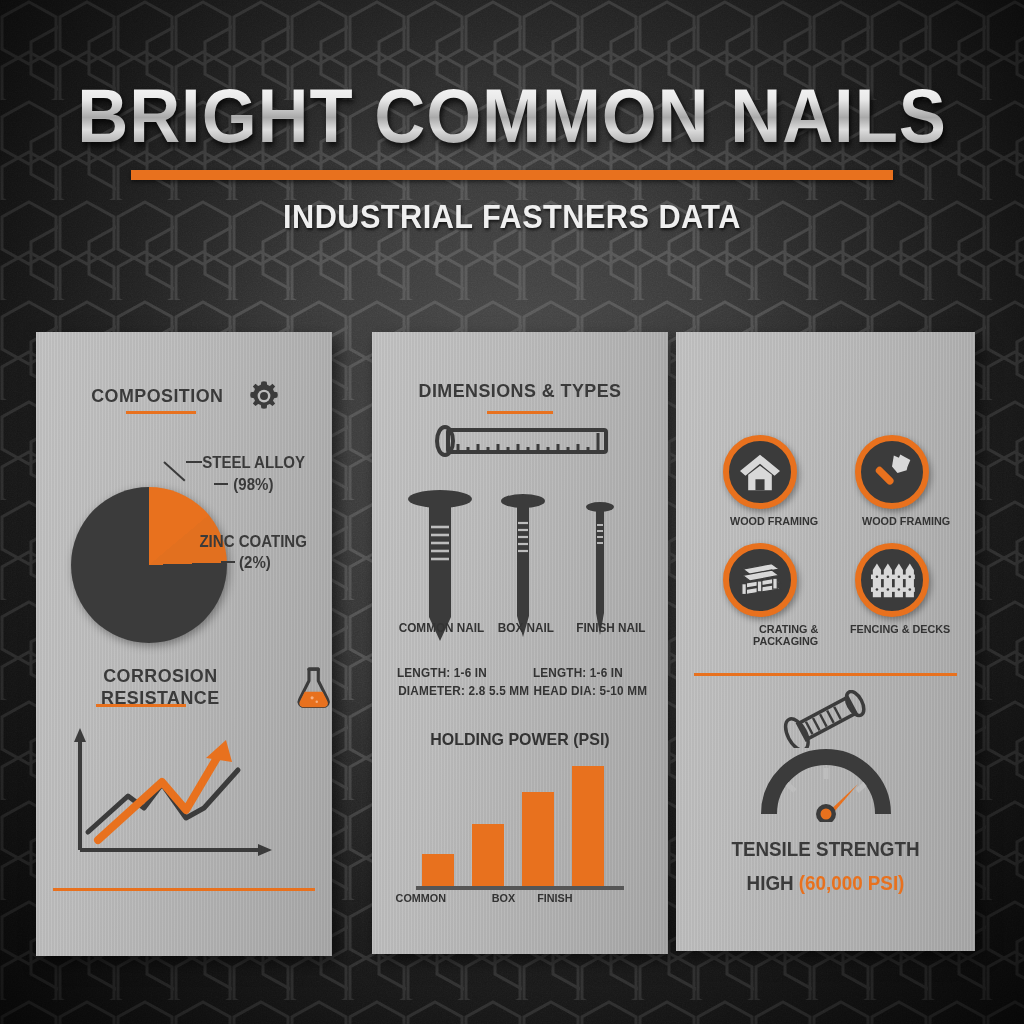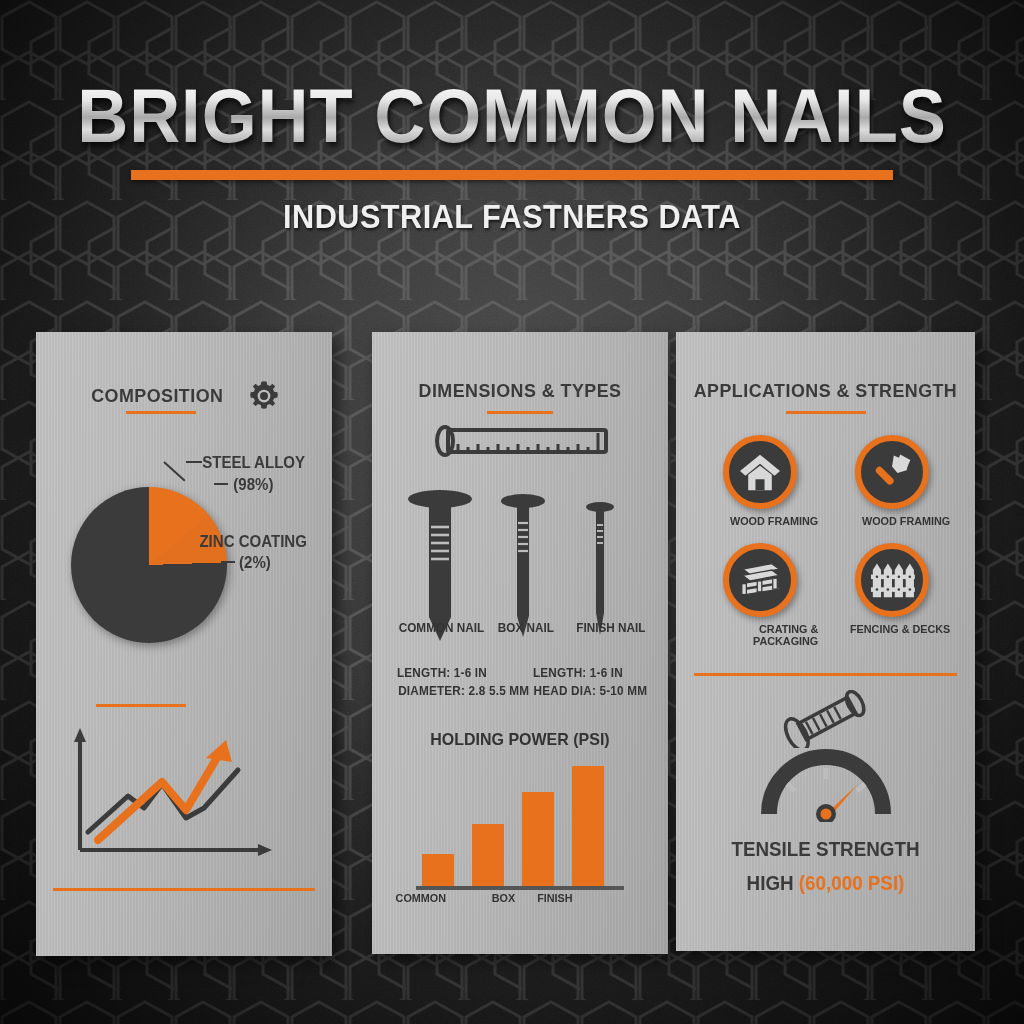--- a/index.html
+++ b/index.html
@@ -201,20 +201,30 @@
   </div>
   <div class="leader" id="lead-diag"></div>
   <div class="leader" id="lead1"></div>
   <div class="leader" id="lead2"></div>
   <div class="leader" id="lead3"></div>
   <div class="pie-lbl" id="lbl-steel">STEEL ALLOY</div>
   <div class="pie-lbl" id="lbl-steel-v">(98%)</div>
   <div class="pie-lbl" id="lbl-zinc">ZINC COATING</div>
   <div class="pie-lbl" id="lbl-zinc-v">(2%)</div>
 
+  <div id="corr-head">
+    <span class="p-title">CORROSION RESISTANCE</span>
+    <svg width="38" height="42" viewBox="0 0 48 54">
+      <path d="M18 4h12v15l12 24a6 6 0 01-5 9H11a6 6 0 01-5-9l12-24z" fill="none" stroke="#3b3b3b" stroke-width="4" stroke-linejoin="round"></path>
+      <path d="M12.5 33h23l6.5 13a5 5 0 01-4 7H10a5 5 0 01-4-7z" fill="#e8711e"></path>
+      <circle cx="22" cy="41" r="2" fill="#f5b183"></circle>
+      <circle cx="28" cy="46" r="1.6" fill="#f5b183"></circle>
+      <rect x="16" y="2" width="16" height="4" rx="2" fill="#3b3b3b"></rect>
+    </svg>
+  </div>
   <div id="corr-rule"></div>
 
   <svg id="corr-chart" viewBox="0 0 220 150">
 
     <g stroke="#3b3b3b" stroke-width="4" fill="none">
       <path d="M14 16 L14 128"></path>
       <path d="M14 128 L196 128"></path>
     </g>
     <path d="M14 6 L8 20 L20 20 Z" fill="#3b3b3b"></path>
     <path d="M206 128 L192 122 L192 134 Z" fill="#3b3b3b"></path>
@@ -309,24 +319,20 @@
     <div class="bar" style="left:156px; height:120px;"></div>
     <div style="position:absolute;left:0;bottom:0;width:208px;height:4px;background:#555;"></div>
   </div>
   <div class="bar-lbl" id="bl-1">COMMON</div>
   <div class="bar-lbl" id="bl-2">BOX</div>
   <div class="bar-lbl" id="bl-3">FINISH</div>
 </div>
 
 <div id="panel-right" class="panel">
 
-  <div id="app-head">
-    <div class="p-title">APPLICATIONS &amp; STRENGTH</div>
-    <div class="p-rule" id="app-rule"></div>
-  </div>
 
   <div id="apps">
 
     <div class="app-cell" style="left:0;top:0;">
       <div class="circ">
         <svg width="44" height="40" viewBox="0 0 48 44">
           <path d="M24 3 L46 21 L40 26 L24 13 L8 26 L2 21 Z" fill="#d8d8d8"></path>
           <path d="M11 25 L24 15 L37 25 L37 42 L11 42 Z" fill="#d8d8d8"></path>
           <rect x="19" y="30" width="10" height="12" fill="#3b3b3b"></rect>
         </svg>

